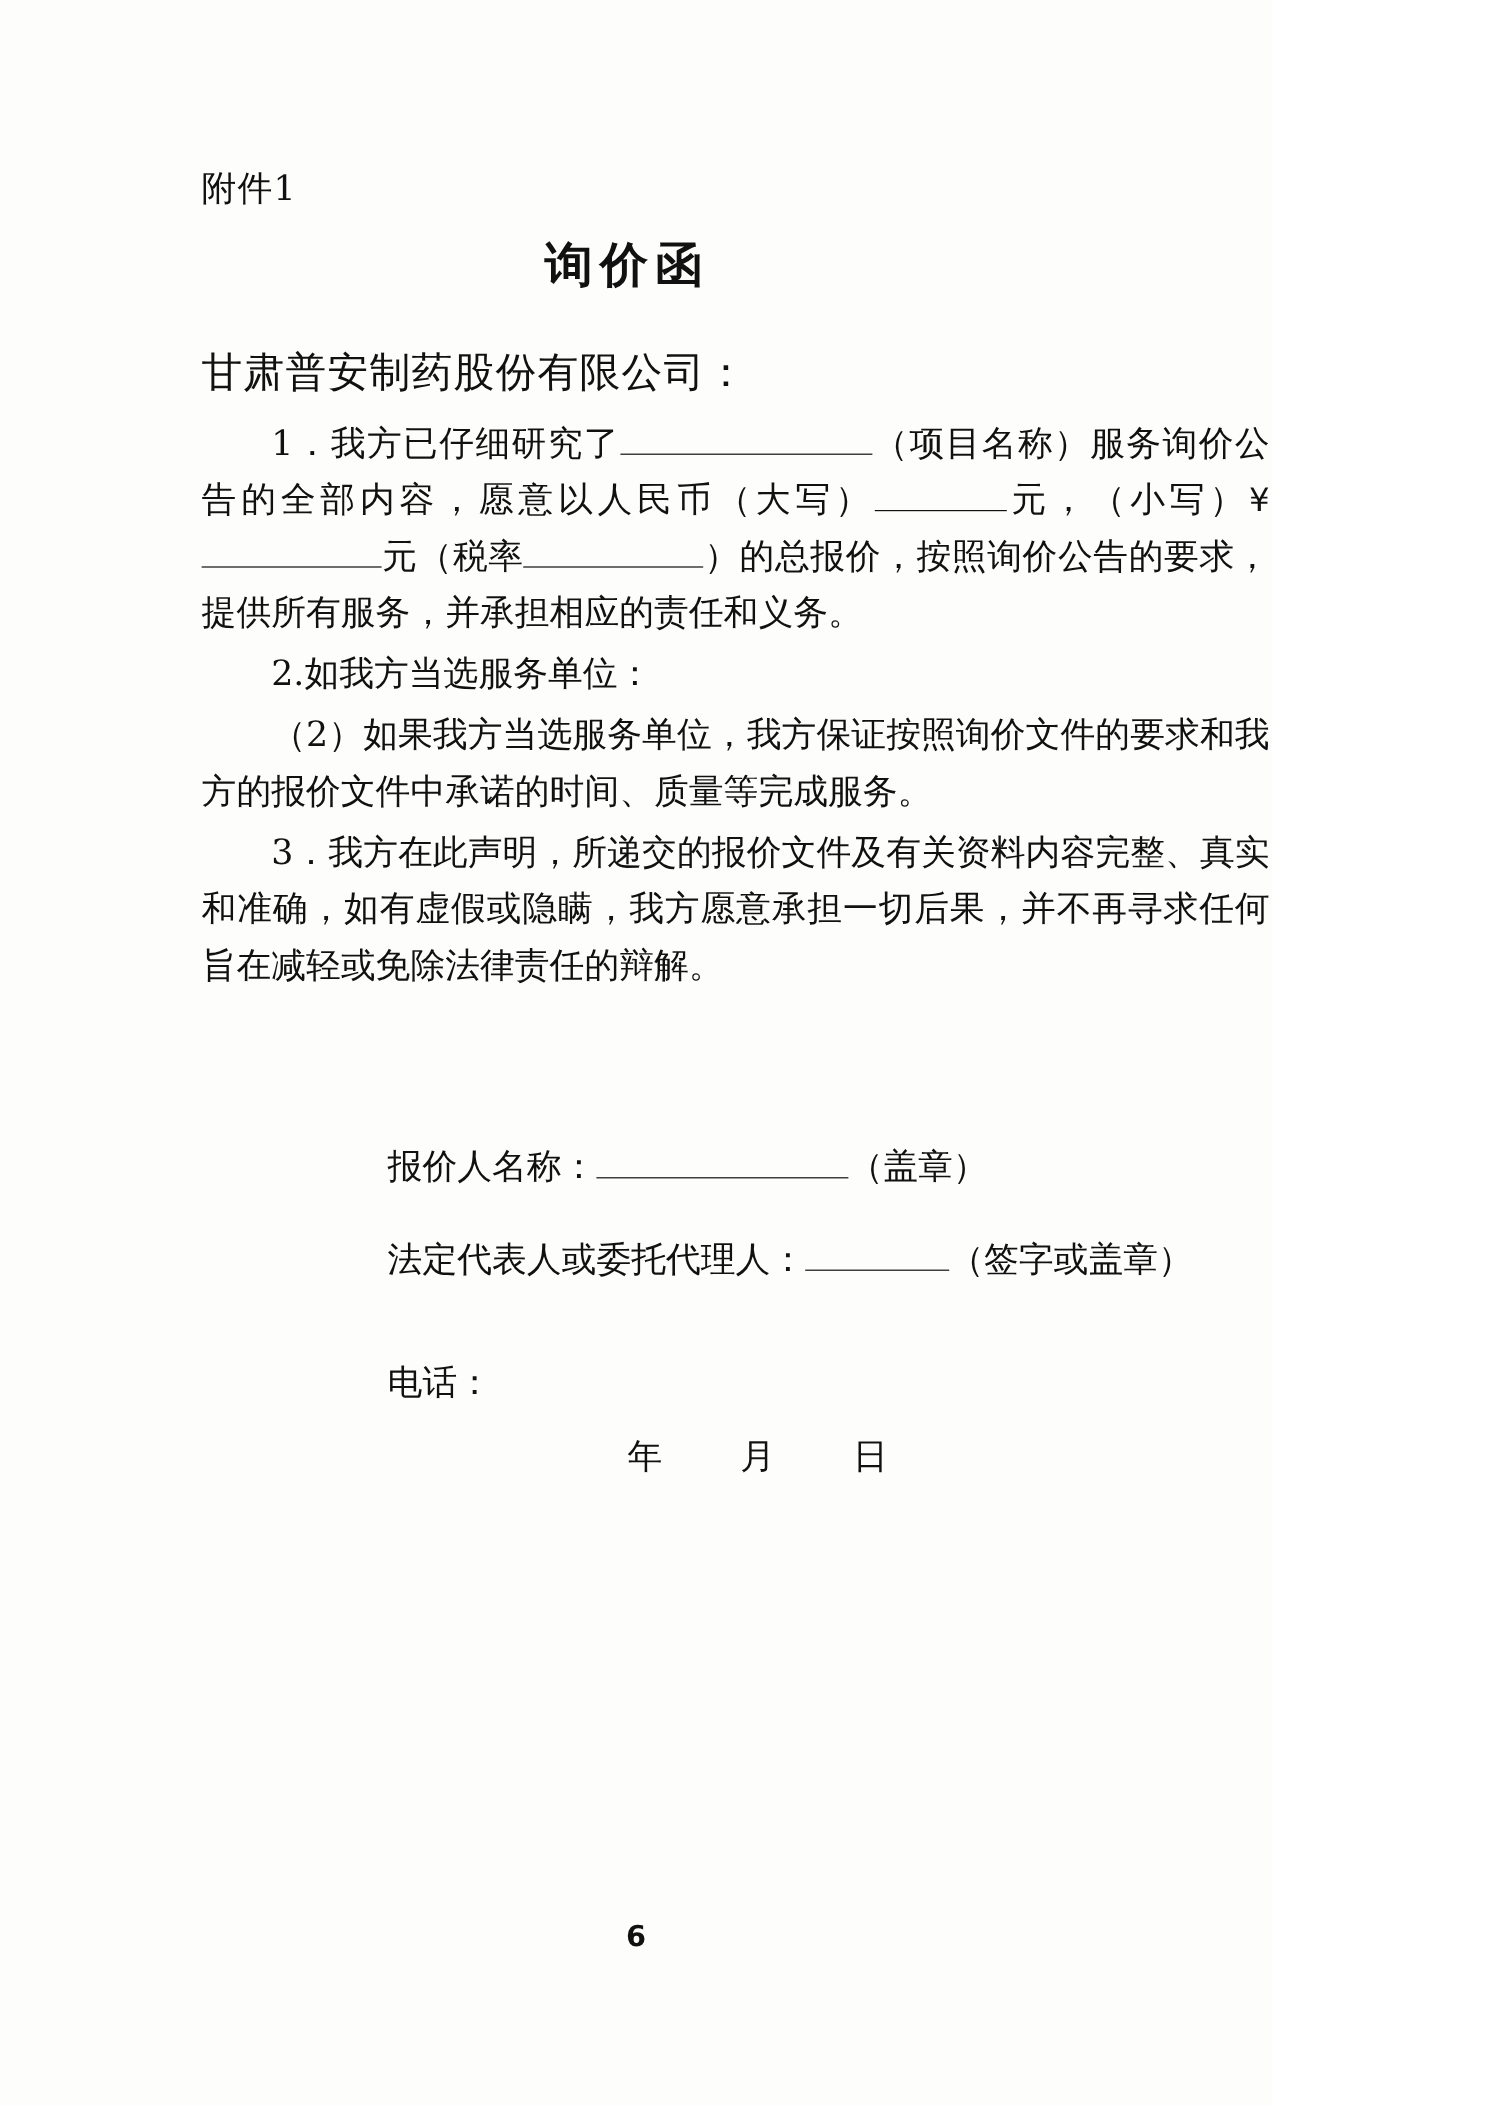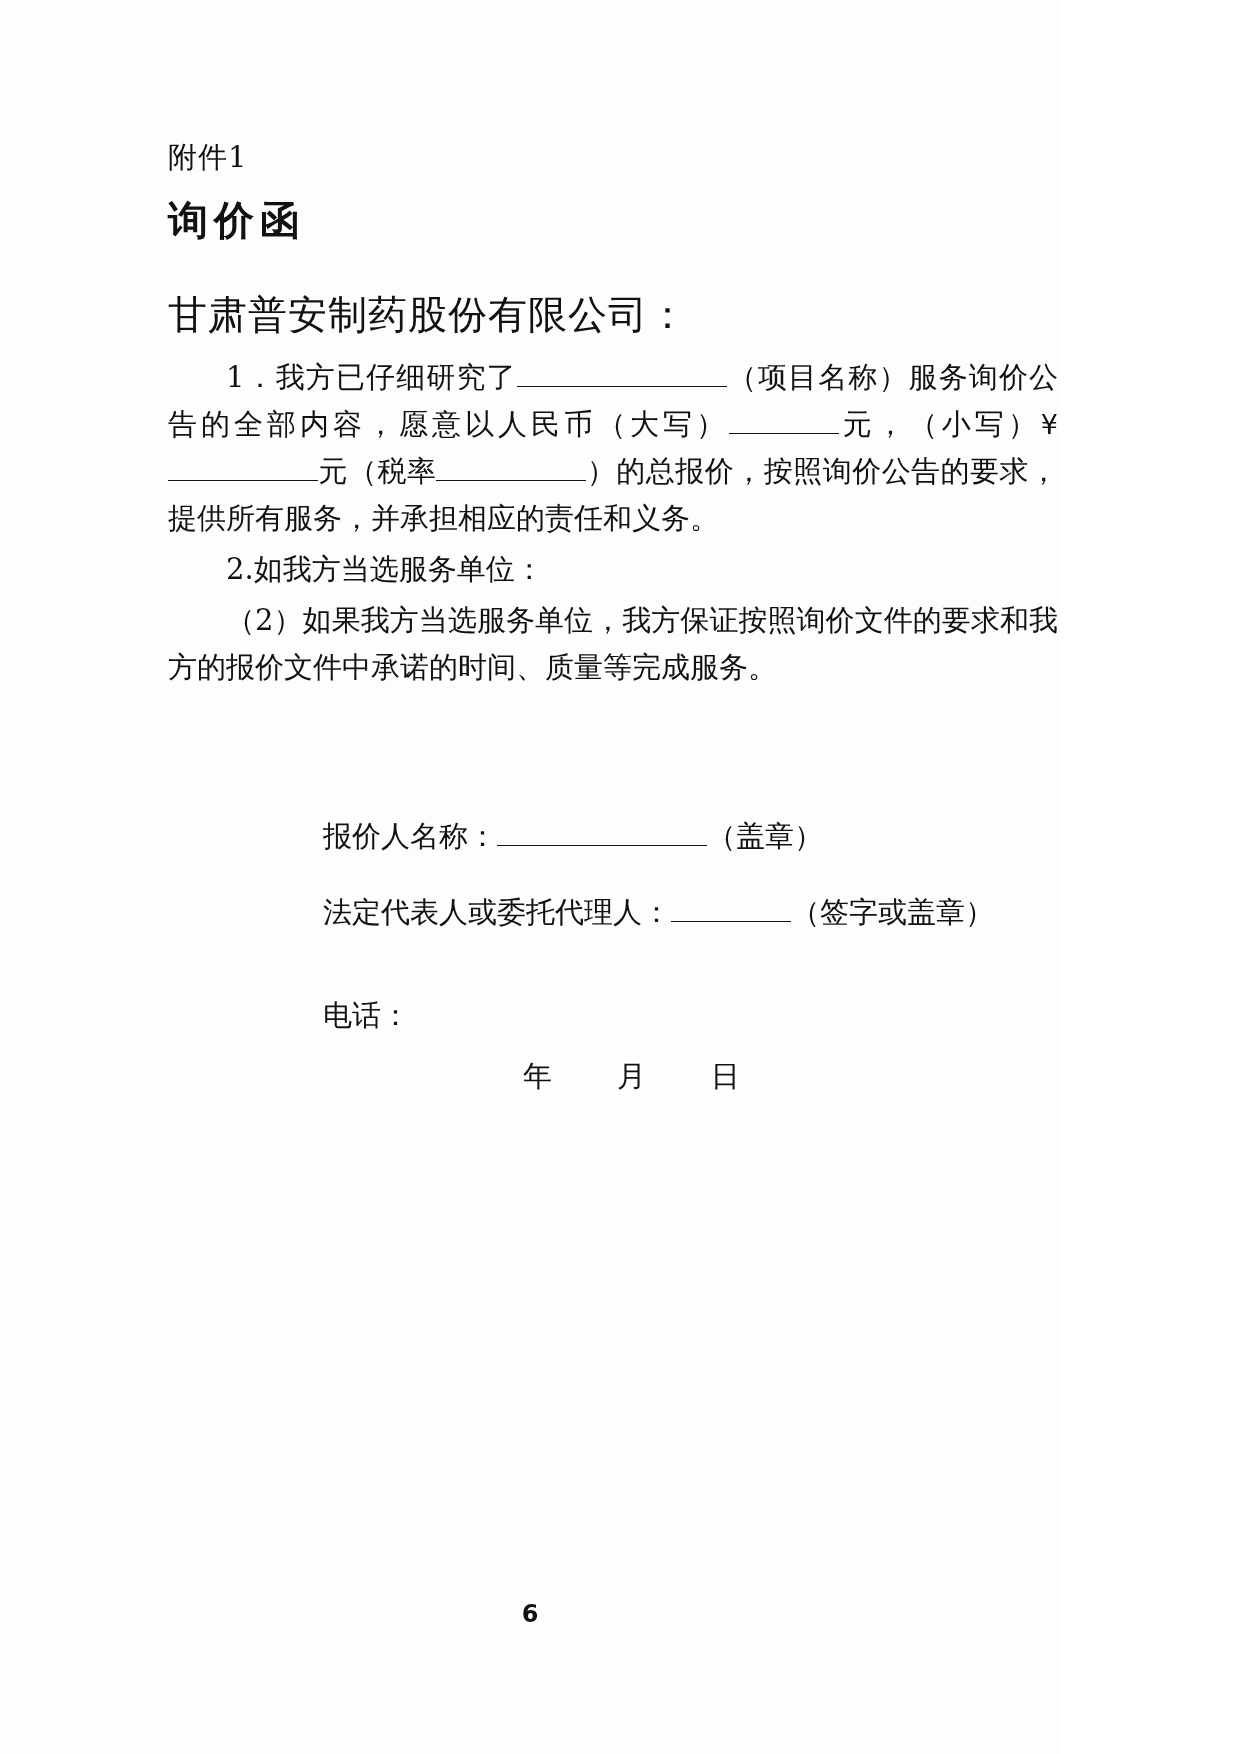--- a/index.html
+++ b/index.html
@@ -22,28 +22,29 @@
     top: 140px;
     width: 890px;
   }
   .attach-label {
     font-size: 29px;
     letter-spacing: 1px;
     line-height: 1.2;
     margin-bottom: 18px;
   }
   .doc-title {
+    text-align: center;
     font-size: 40px;
     letter-spacing: 6px;
     font-weight: 600;
     margin: 6px 0 40px 0;
     padding-right: 180px;
   }
   .addressee {
-    font-size: 39px;
+    font-size: 34px;
     letter-spacing: 1px;
     margin-bottom: 12px;
   }
   p.body {
     font-size: 29px;
     line-height: 1.62;
     margin: 0 0 4px 0;
     text-align: justify;
     text-justify: inter-ideograph;
   }
@@ -108,20 +109,21 @@
 
     <p class="body indent">
       <span>1．我方已仔细研究了</span><span class="blank b-long"></span><span>（项目名称）服务询价公告的全部内容，愿意以人民币（大写）</span><span class="blank b-short"></span><span>元，（小写）</span><span class="yen">¥</span><span class="blank b-mid"></span><span>元（税率</span><span class="blank b-mid"></span><span>）的总报价，按照询价公告的要求，提供所有服务，并承担相应的责任和义务。</span>
     </p>
 
     <p class="body indent">2.如我方当选服务单位：</p>
 
 
     <p class="body indent">（2）如果我方当选服务单位，我方保证按照询价文件的要求和我方的报价文件中承诺的时间、质量等完成服务。</p>
 
+    <p class="body indent">3．我方在此声明，所递交的报价文件及有关资料内容完整、真实和准确，如有虚假或隐瞒，我方愿意承担一切后果，并不再寻求任何旨在减轻或免除法律责任的辩解。</p>
 
     <div class="signature-block">
       <div class="sig-line">
         <span>报价人名称：</span><span class="blank b-long"></span><span>（盖章）</span>
       </div>
       <div class="sig-line">
         <span>法定代表人或委托代理人：</span><span class="blank b-sign"></span><span>（签字或盖章）</span>
       </div>
       <div class="sig-gap"></div>
       <div class="sig-line">电话：</div>

